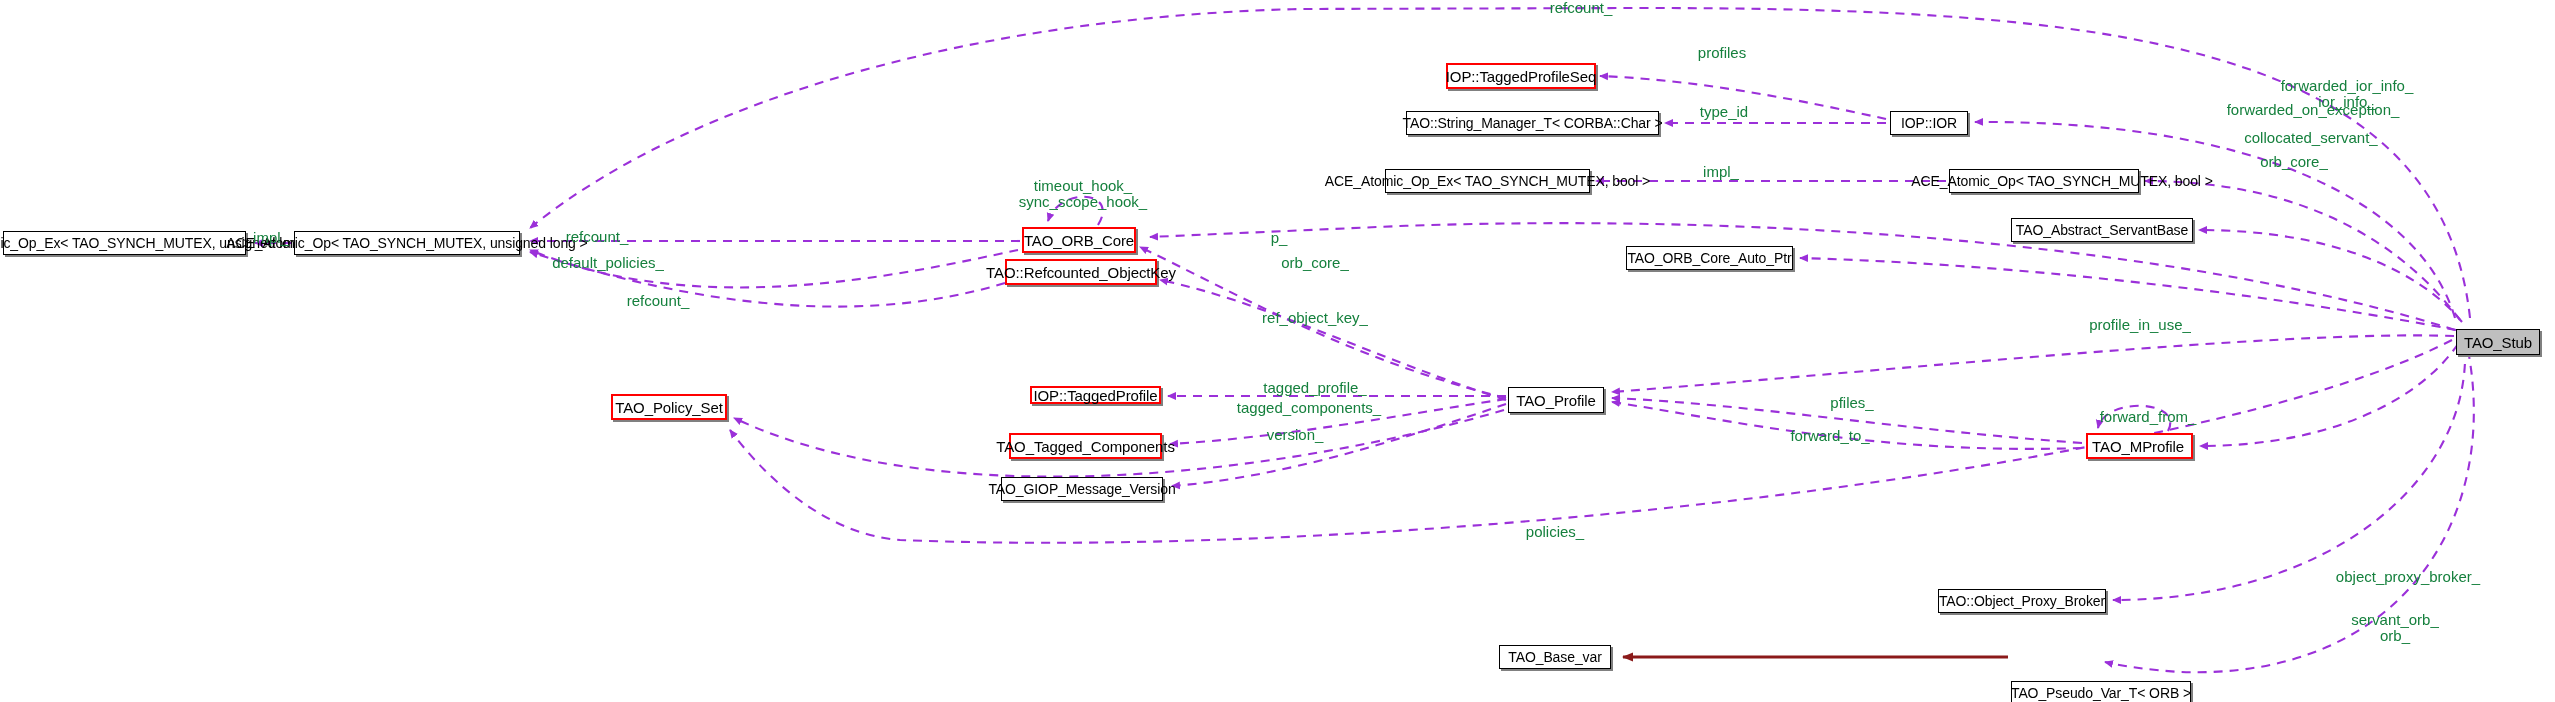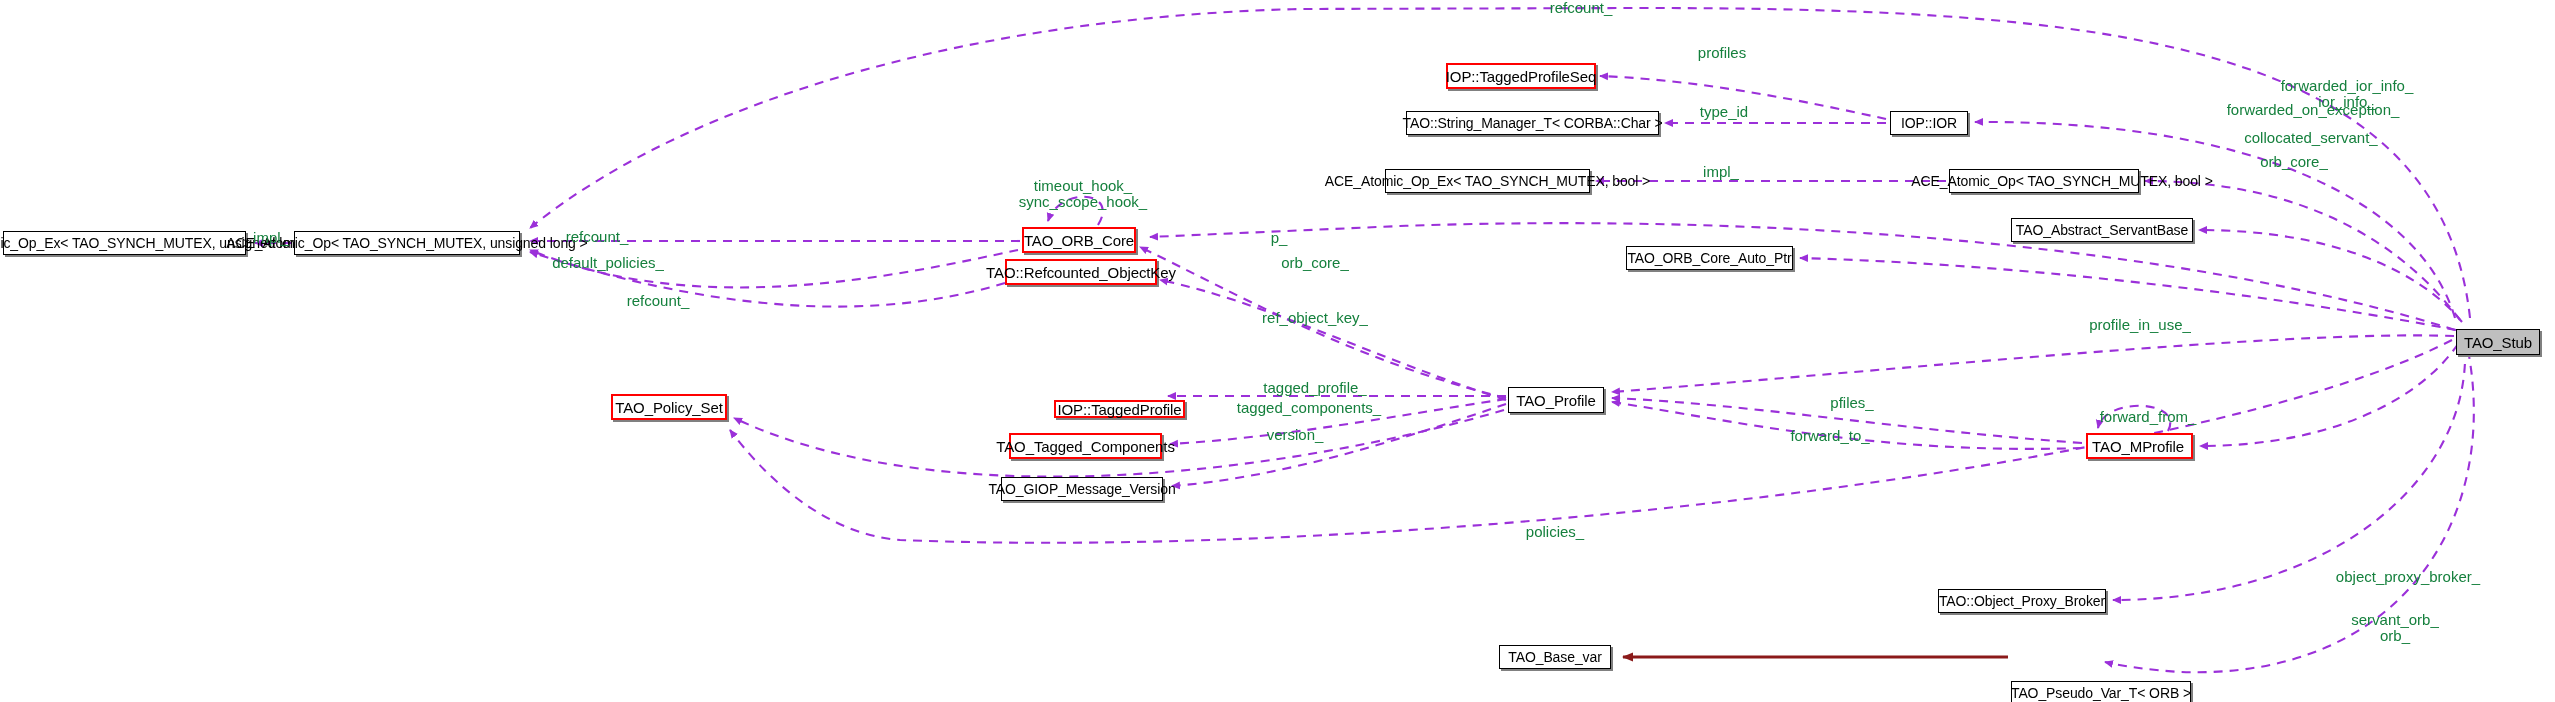--- a/index.html
+++ b/index.html
@@ -157,21 +157,21 @@
   </div>
   <div class="node small" style="left:1890px;top:111px;width:78px;height:24px;">
     <span class="node-label">IOP::IOR</span>
   </div>
   <div class="node small" style="left:2011px;top:218px;width:182px;height:24px;">
     <span class="node-label">TAO_Abstract_ServantBase</span>
   </div>
   <div class="node small" style="left:1626px;top:246px;width:167px;height:24px;">
     <span class="node-label">TAO_ORB_Core_Auto_Ptr</span>
   </div>
-  <div class="node red" style="left:1054px;top:386px;width:131px;height:18px;margin-top:14px;">
+  <div class="node red" style="left:1030px;top:386px;width:131px;height:18px;">
     <span class="node-label">IOP::TaggedProfile</span>
   </div>
   <div class="node red" style="left:1009px;top:433px;width:153px;height:26px;">
     <span class="node-label">TAO_Tagged_Components</span>
   </div>
   <div class="node small" style="left:1001px;top:477px;width:162px;height:24px;">
     <span class="node-label">TAO_GIOP_Message_Version</span>
   </div>
   <div class="node" style="left:1508px;top:387px;width:96px;height:26px;">
     <span class="node-label">TAO_Profile</span>

